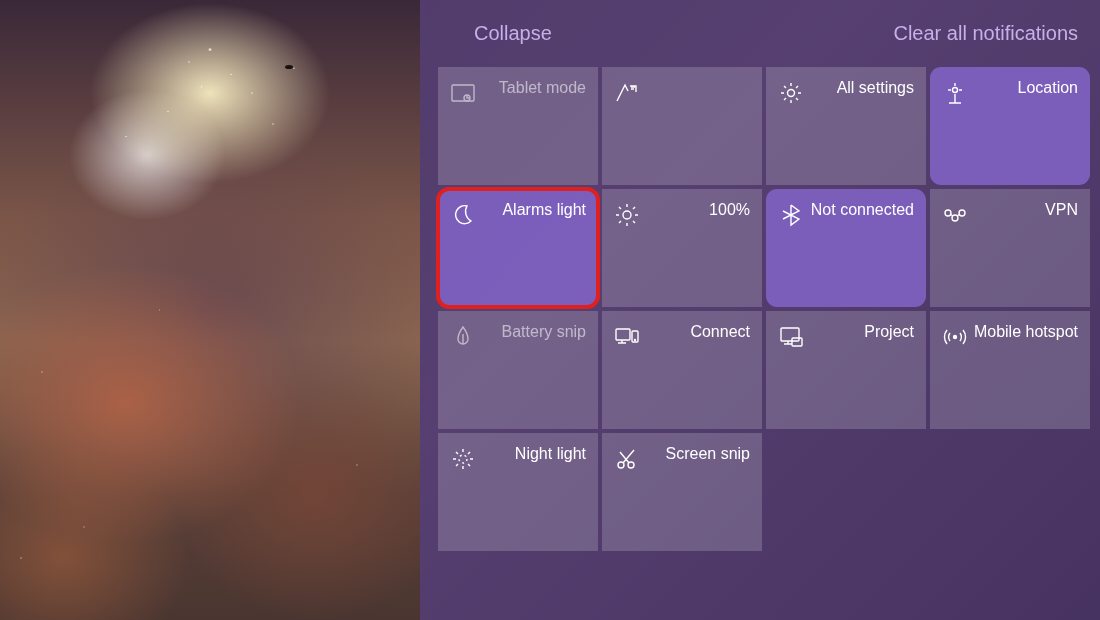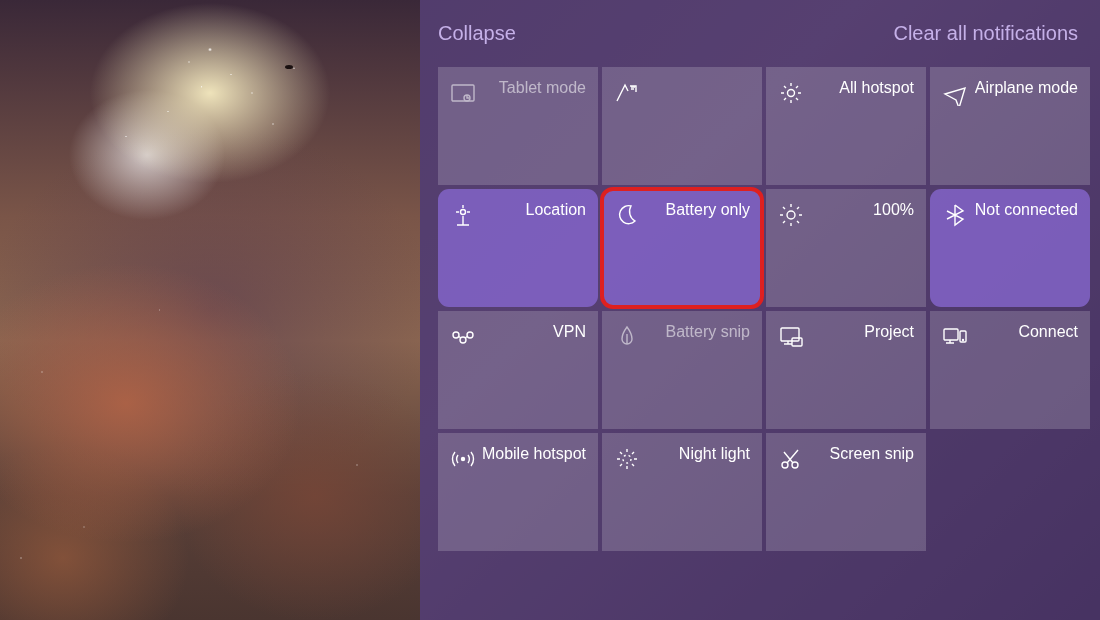--- a/index.html
+++ b/index.html
@@ -70,20 +70,21 @@
   .ac-header {
     display: flex;
     justify-content: space-between;
     align-items: center;
     padding: 22px 22px 22px 18px;
     font-size: 20px;
   }
   .ac-header .link {
     color: #c5b0e8;
     cursor: pointer;
+    margin-left: 36px;
   }
 
   .tiles {
     display: grid;
     grid-template-columns: repeat(4, 160px);
     grid-auto-rows: 118px;
     gap: 4px;
     padding: 0 18px;
   }
 
@@ -229,45 +230,37 @@
               <use href="#network-icon"></use>
             </svg>
           </span>
         </div>
         <div class="tile">
           <span class="icon">
             <svg viewBox="0 0 26 26">
               <use href="#gear-icon"></use>
             </svg>
           </span>
-          <span class="label">All hotspot</span>
-        </div>
-        <div class="tile">
-          <span class="icon">
-            <svg viewBox="0 0 26 26">
-              <use href="#airplane-icon"></use>
-            </svg>
-          </span>
-          <span class="label">Airplane mode</span>
+          <span class="label">All settings</span>
         </div>
         <div class="tile active">
           <span class="icon">
             <svg viewBox="0 0 26 26">
               <use href="#location-icon"></use>
             </svg>
           </span>
           <span class="label">Location</span>
         </div>
         <div class="tile active highlighted">
           <span class="icon">
             <svg viewBox="0 0 26 26">
               <use href="#moon-icon"></use>
             </svg>
           </span>
-          <span class="label">Battery only</span>
+          <span class="label">Alarms light</span>
         </div>
         <div class="tile">
           <span class="icon">
             <svg viewBox="0 0 26 26">
               <use href="#brightness-icon"></use>
             </svg>
           </span>
           <span class="label">100%</span>
         </div>
         <div class="tile active">
@@ -290,32 +283,32 @@
           <span class="icon">
             <svg viewBox="0 0 26 26">
               <use href="#battery-saver-icon"></use>
             </svg>
           </span>
           <span class="label">Battery snip</span>
         </div>
         <div class="tile">
           <span class="icon">
             <svg viewBox="0 0 26 26">
+              <use href="#connect-icon"></use>
+            </svg>
+          </span>
+          <span class="label">Connect</span>
+        </div>
+        <div class="tile">
+          <span class="icon">
+            <svg viewBox="0 0 26 26">
               <use href="#project-icon"></use>
             </svg>
           </span>
           <span class="label">Project</span>
-        </div>
-        <div class="tile">
-          <span class="icon">
-            <svg viewBox="0 0 26 26">
-              <use href="#connect-icon"></use>
-            </svg>
-          </span>
-          <span class="label">Connect</span>
         </div>
         <div class="tile">
           <span class="icon">
             <svg viewBox="0 0 26 26">
               <use href="#mobile-hotspot-icon"></use>
             </svg>
           </span>
           <span class="label">Mobile hotspot</span>
         </div>
         <div class="tile">

